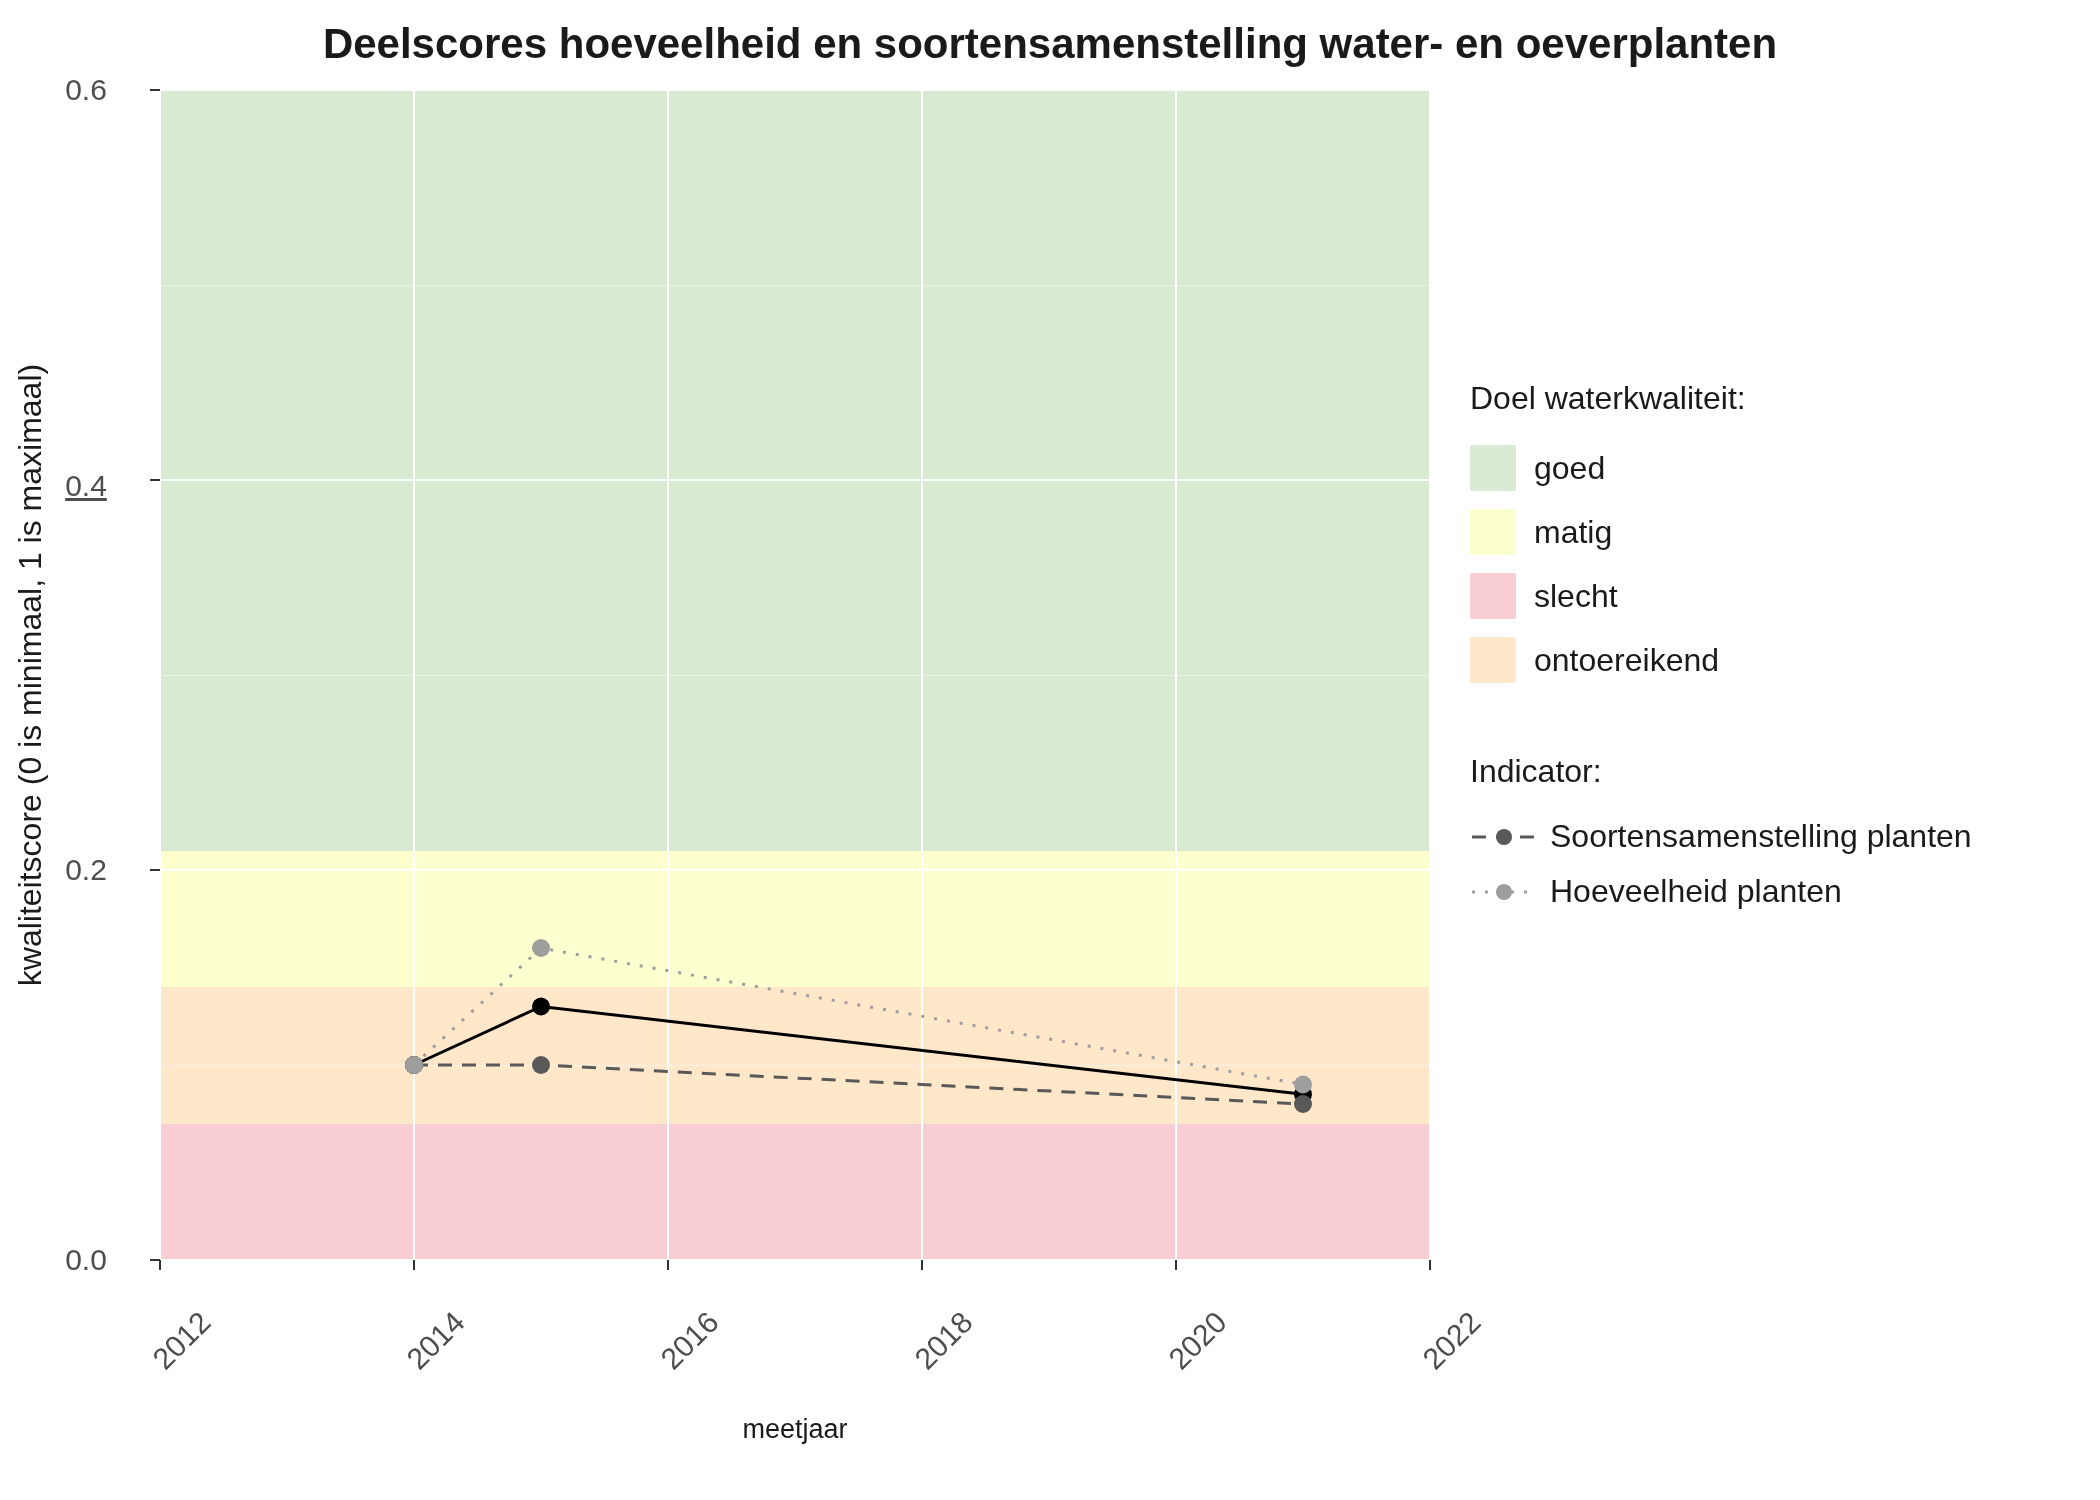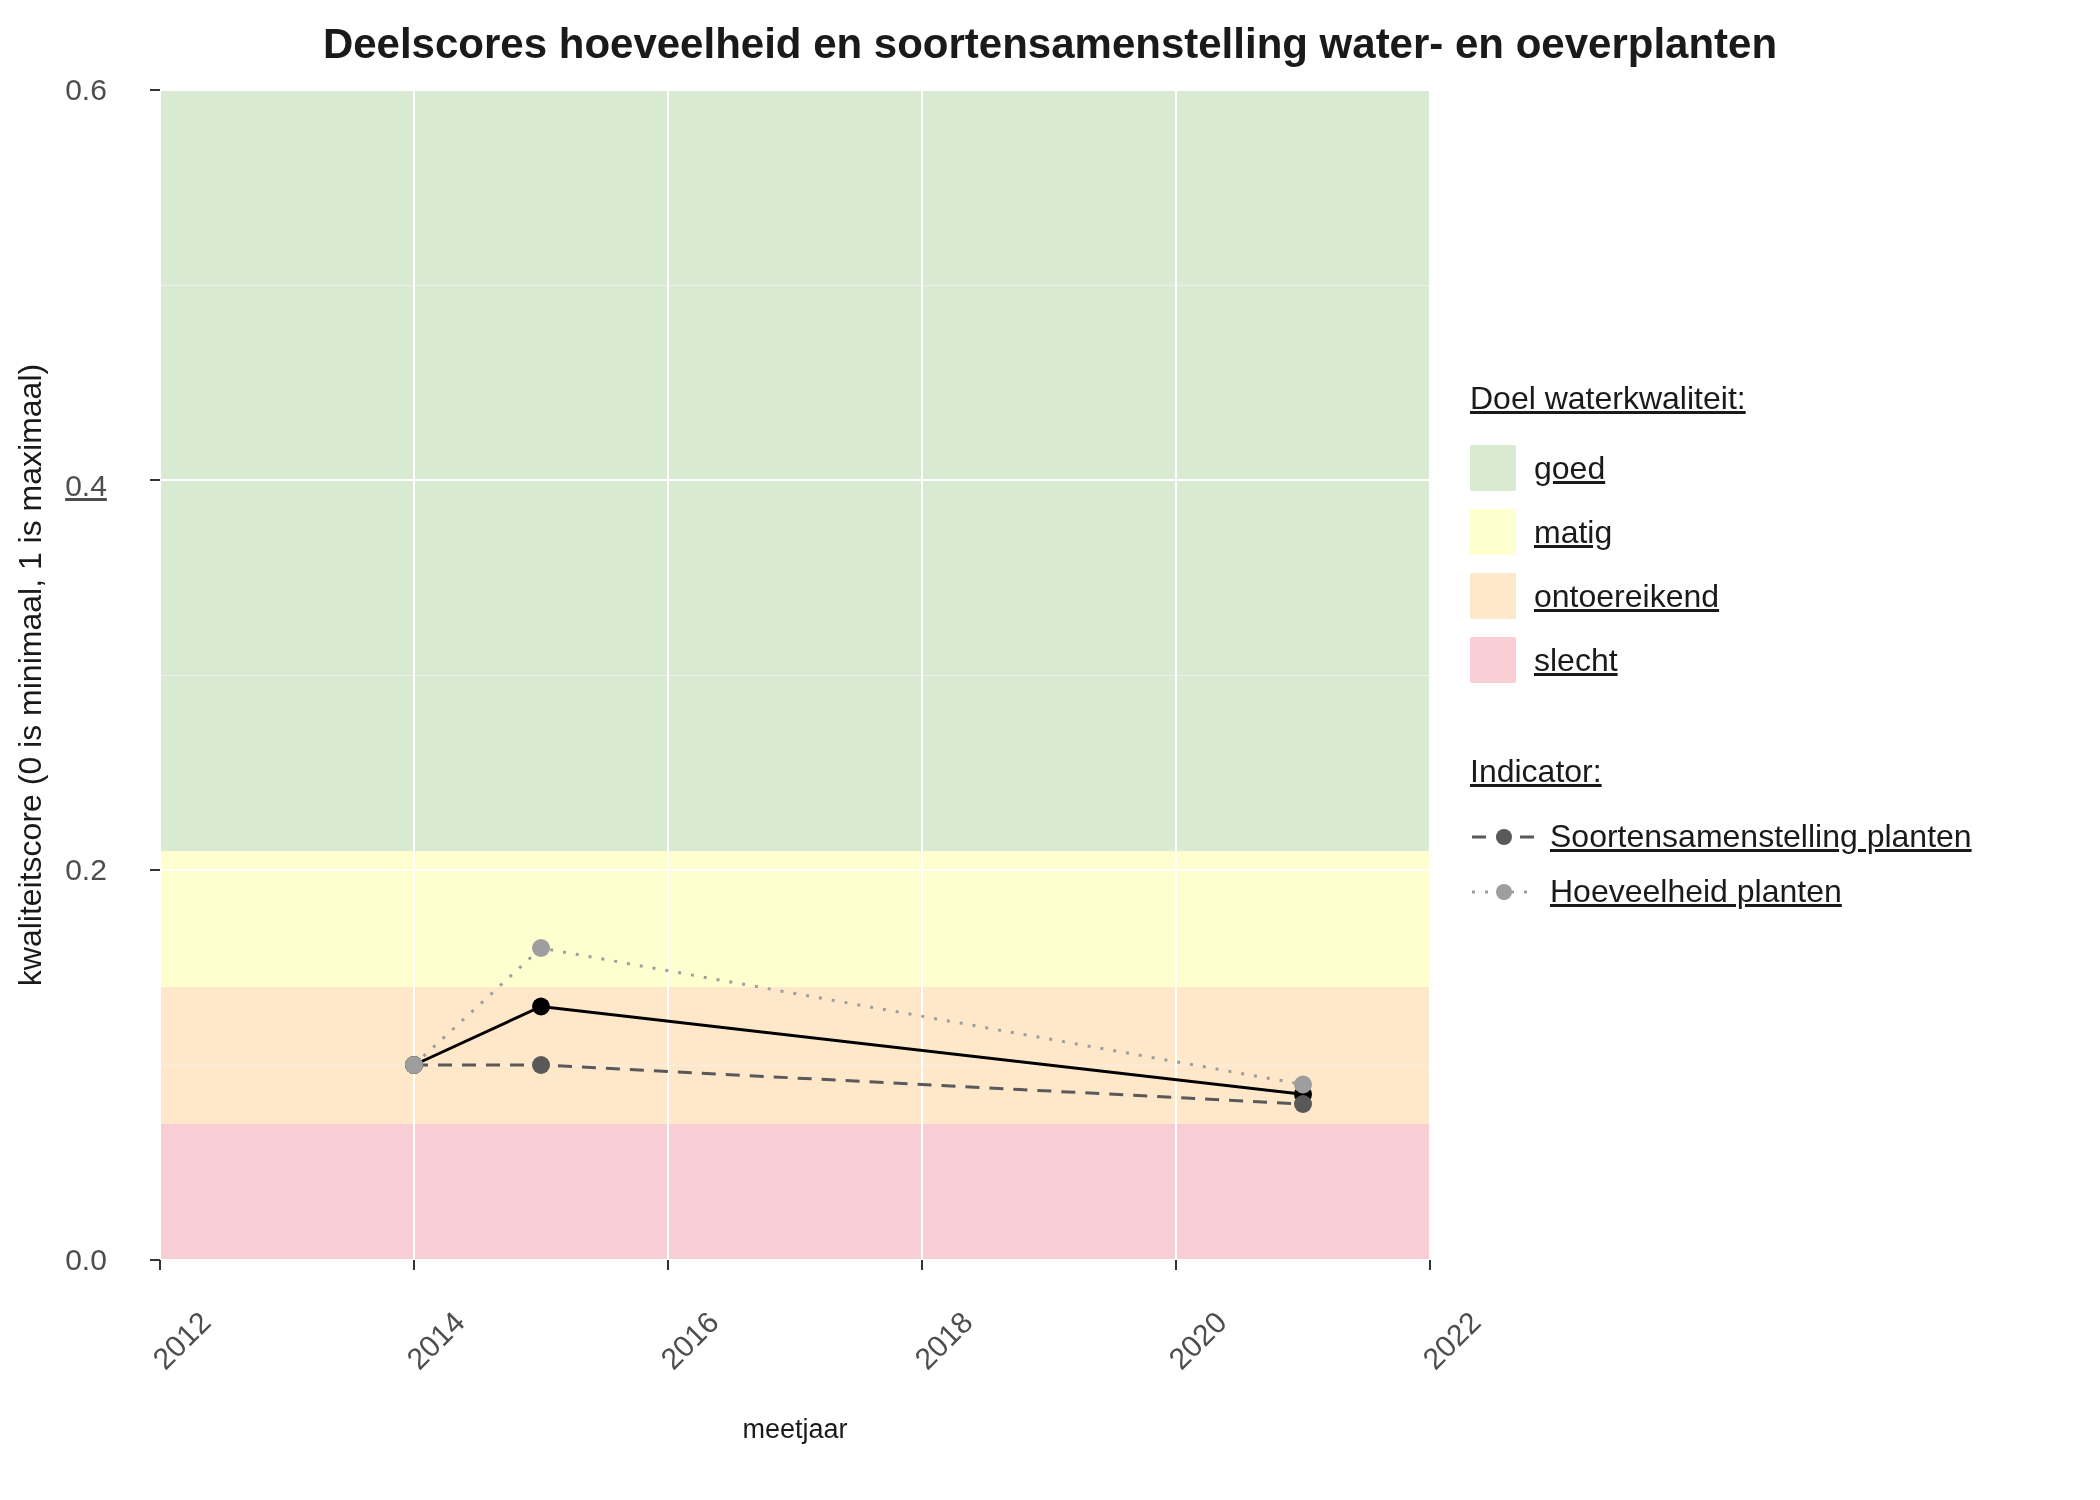--- a/index.html
+++ b/index.html
@@ -143,21 +143,21 @@
     align-items: center;
     margin-bottom: 18px;
   }
   .legend-swatch {
     width: 46px;
     height: 46px;
     margin-right: 18px;
     border-radius: 2px;
     flex-shrink: 0;
   }
-  .legend-block { margin-bottom: 70px; text-decoration: underline; }
+  .legend-block { margin-bottom: 70px; }
   .legend-line-holder {
     width: 68px;
     height: 36px;
     margin-right: 12px;
     position: relative;
     flex-shrink: 0;
   }
 </style>
 </head>
 <body>
@@ -245,26 +245,26 @@
       <div id="legend-quality-items">
           <div class="legend-row">
             <div class="legend-swatch" style="background: rgb(217, 234, 211);"></div>
             <span>goed</span>
           </div>
           <div class="legend-row">
             <div class="legend-swatch" style="background: rgb(254, 255, 206);"></div>
             <span>matig</span>
           </div>
           <div class="legend-row">
+            <div class="legend-swatch" style="background: rgb(249, 205, 212);"></div>
+            <span>slecht</span>
+          </div>
+          <div class="legend-row">
             <div class="legend-swatch" style="background: rgb(255, 231, 202);"></div>
             <span>ontoereikend</span>
-          </div>
-          <div class="legend-row">
-            <div class="legend-swatch" style="background: rgb(249, 205, 212);"></div>
-            <span>slecht</span>
           </div>
         </div>
     </div>
     <div class="legend-block">
       <div class="legend-title">Indicator:</div>
       <div id="legend-indicator-items">
           <div class="legend-row">
             <div class="legend-line-holder">
               <svg width="68" height="36" style="position: absolute; top: 0px; left: 0px;">
                 <line x1="2" y1="18" x2="66" y2="18" stroke="#595959" stroke-width="3" stroke-dasharray="14 10"></line>

